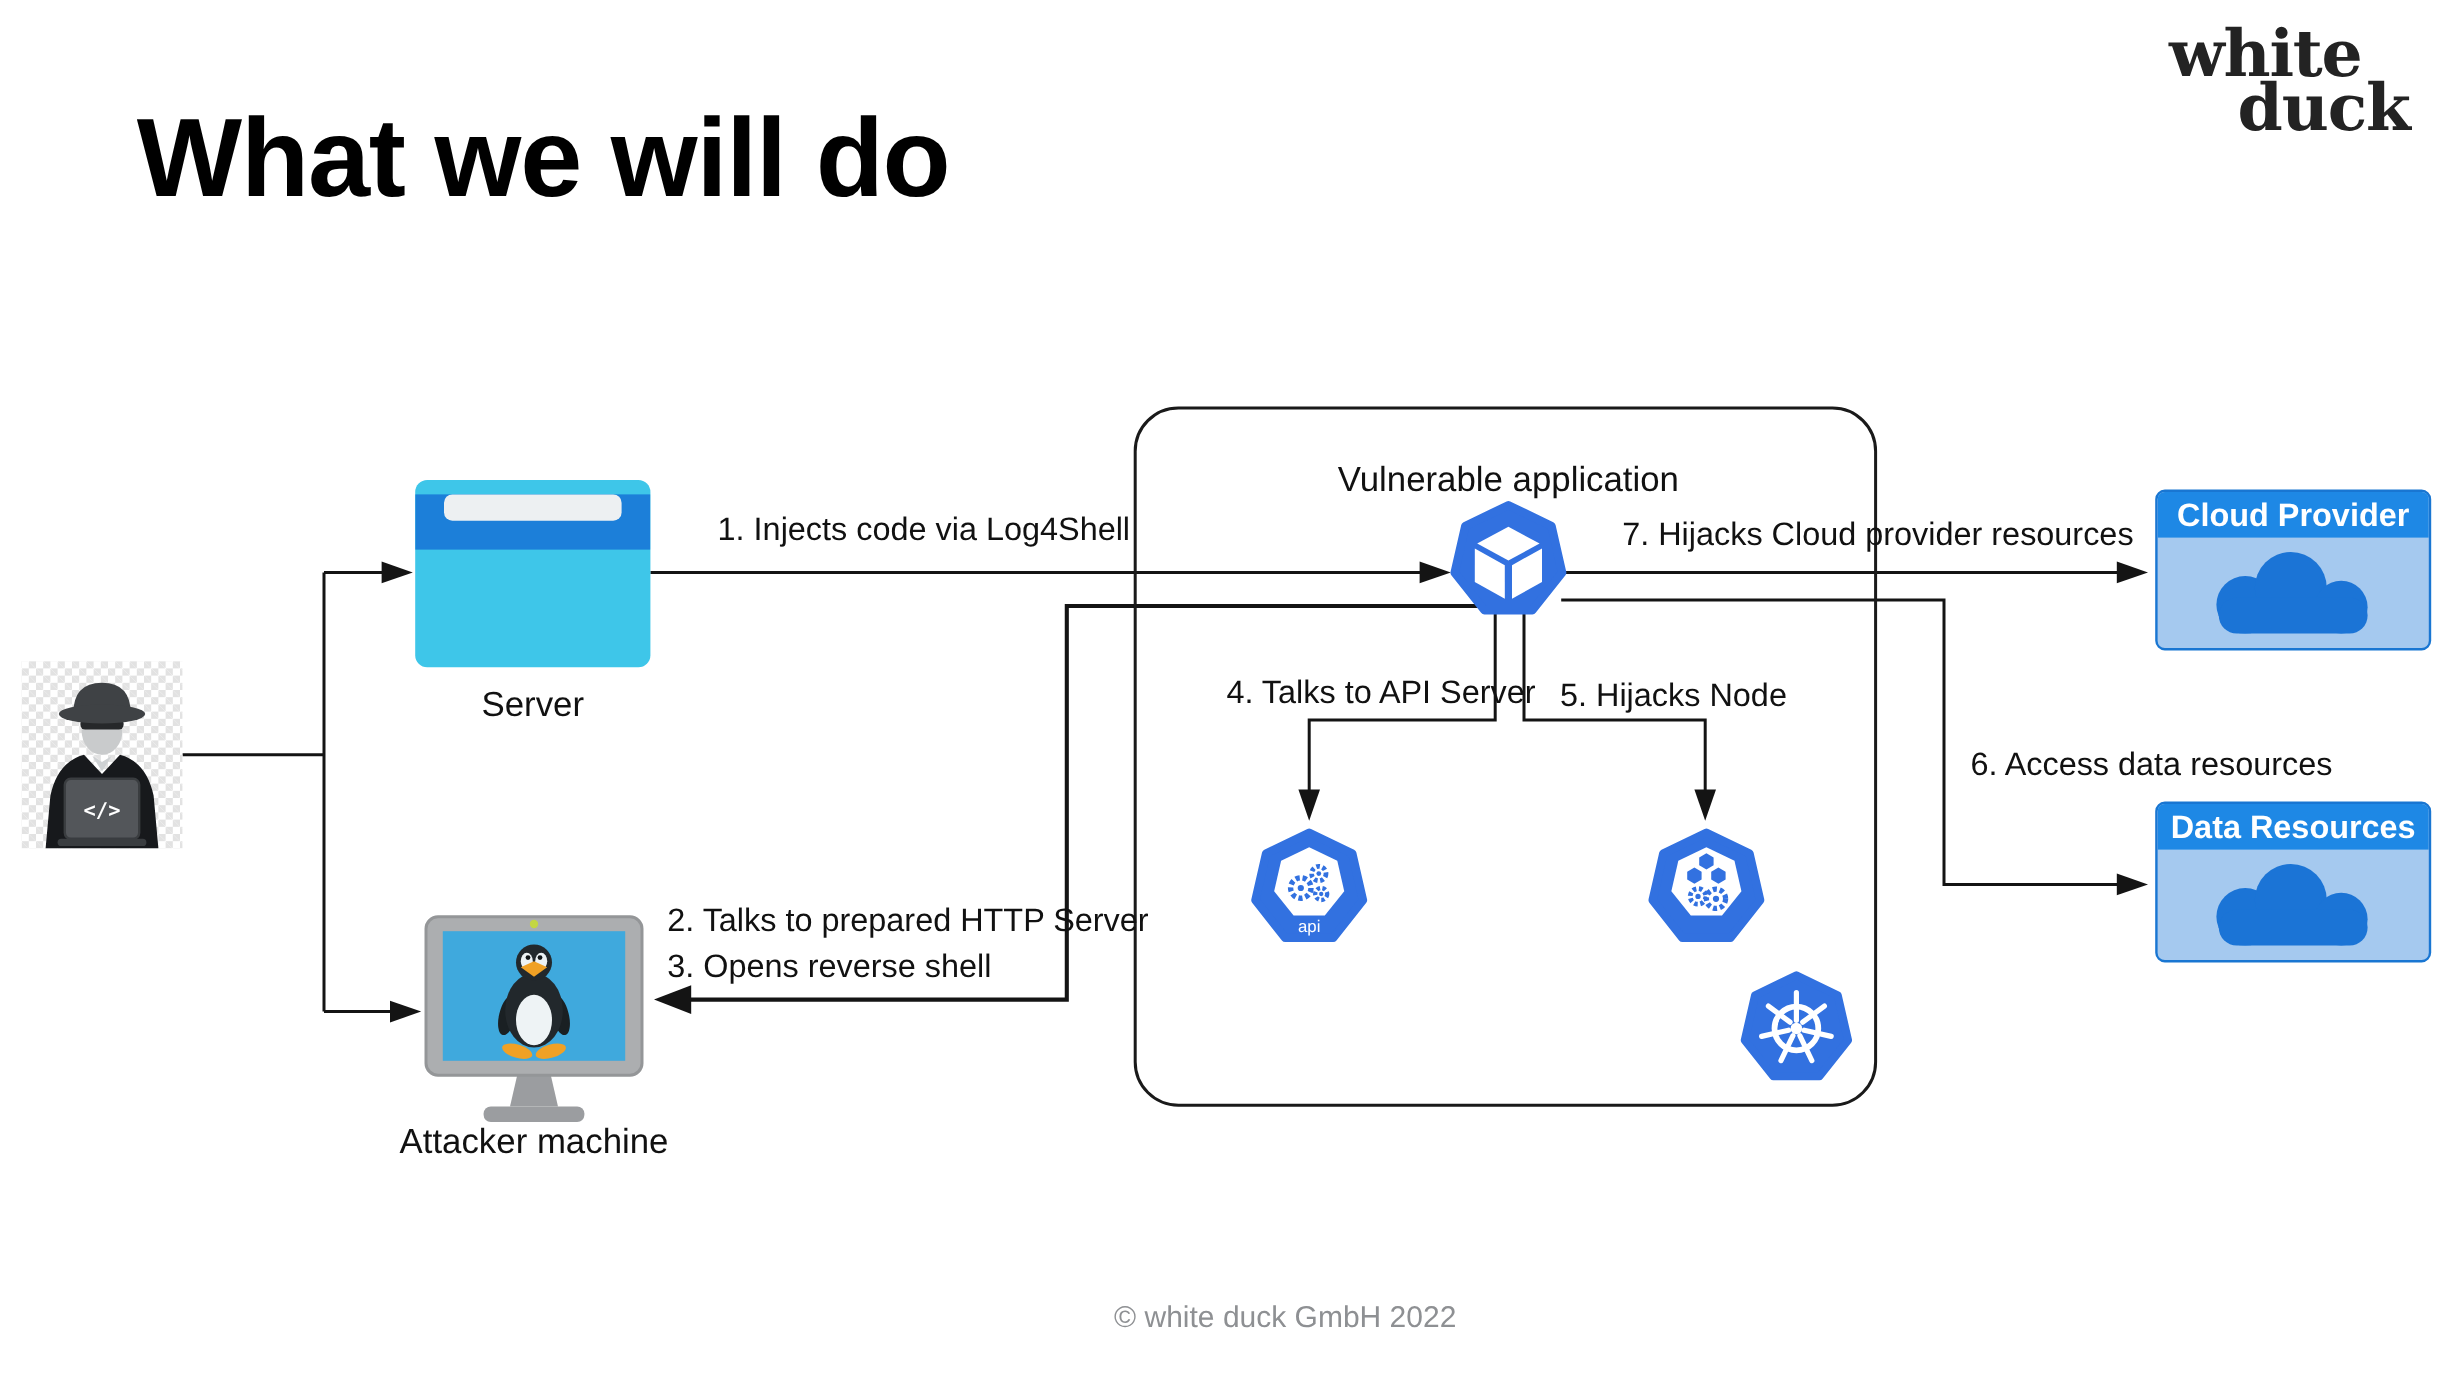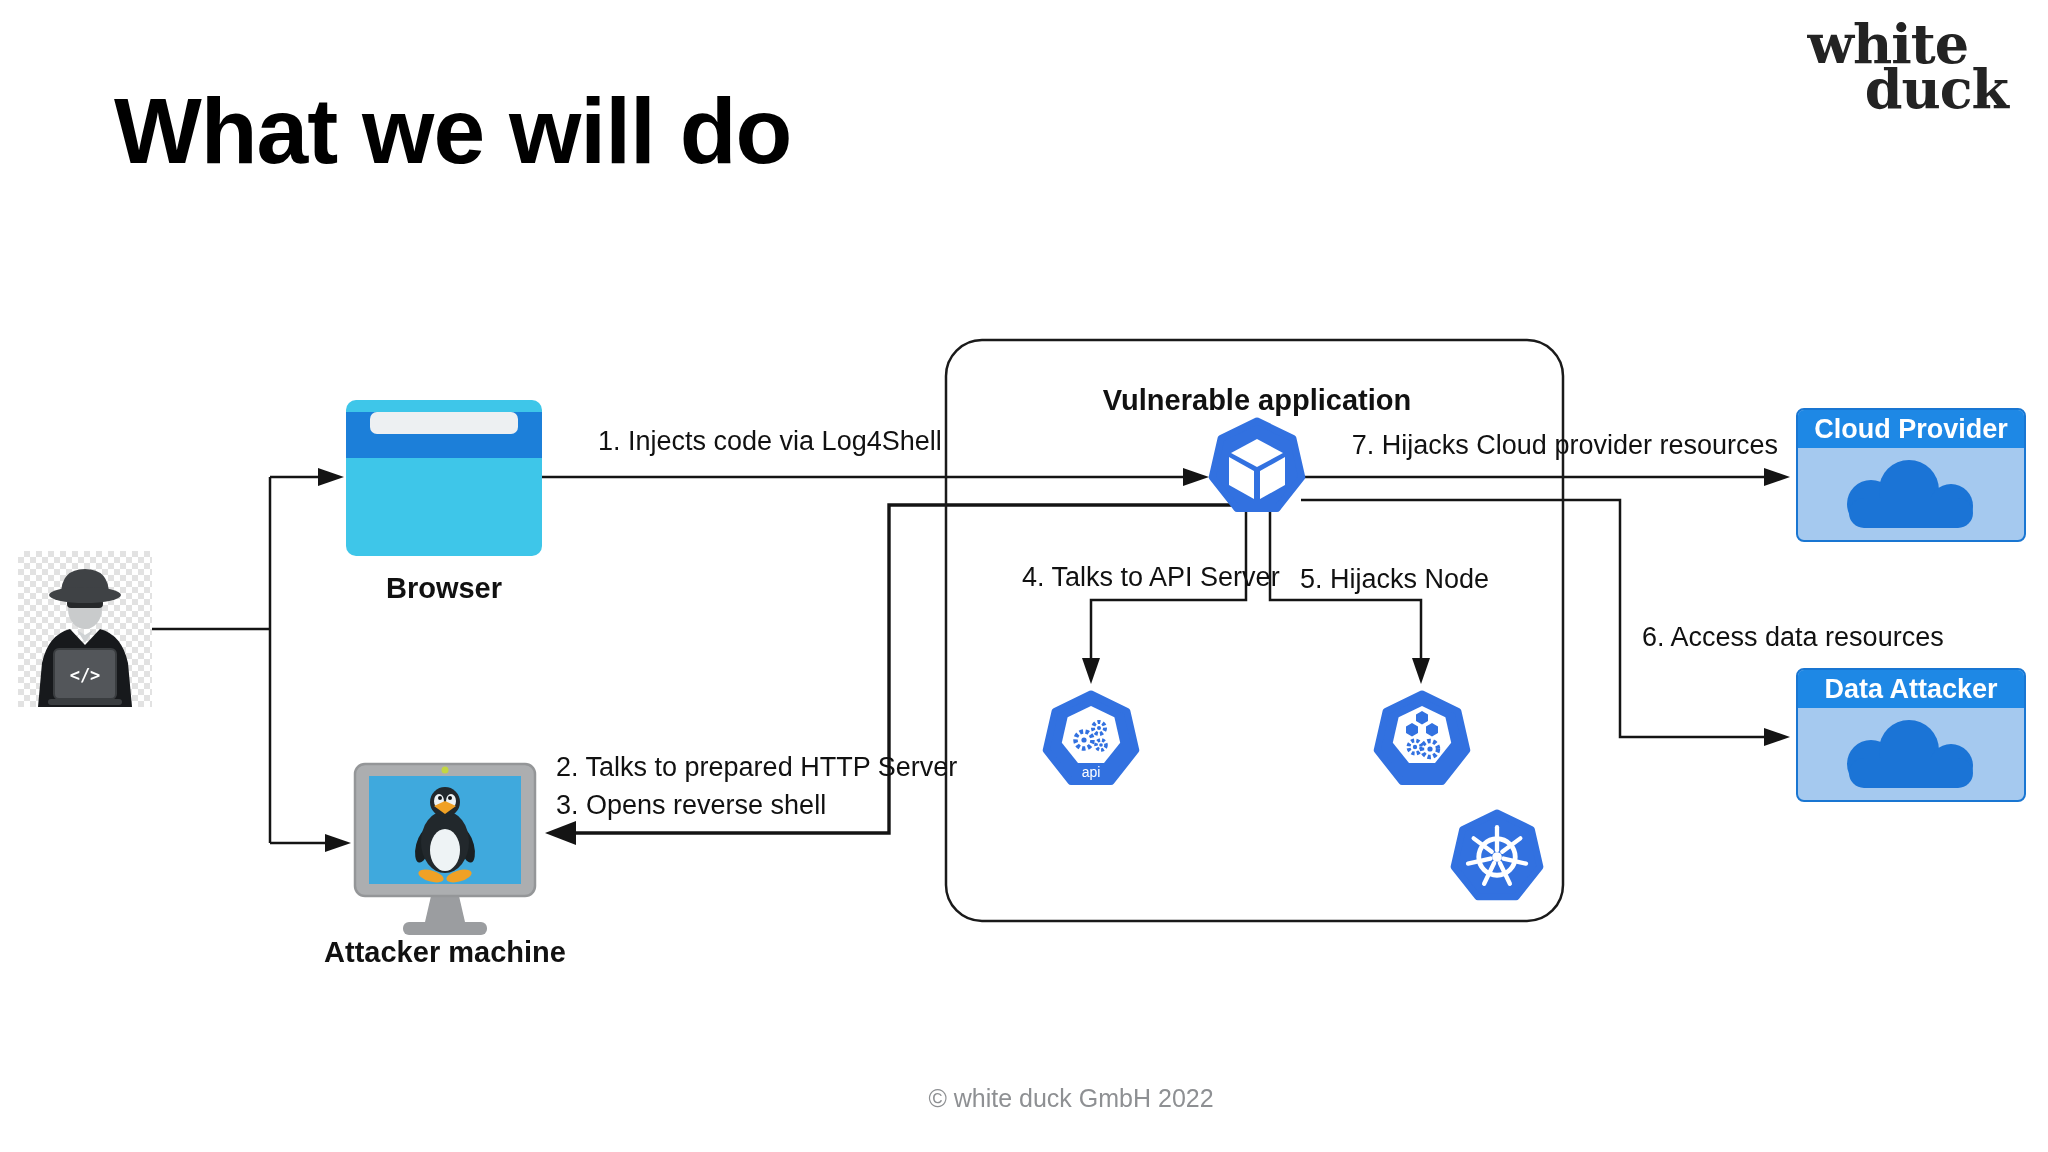--- a/index.html
+++ b/index.html
@@ -9,21 +9,21 @@
   
   .title{position:absolute;left:114px;top:78px;font-size:93px;font-weight:700;
          letter-spacing:-1px;color:#000;white-space:nowrap;text-align:center;}
   .logo{position:absolute;right:40px;top:22px;text-align:right;
         font-family:"DejaVu Serif",serif;font-weight:700;font-size:54px;line-height:45px;
         color:#232323;letter-spacing:-1px;}
   .logo .l1{margin-right:40px;}
 
   
   .lbl{position:absolute;font-size:27px;line-height:34px;color:#111;white-space:nowrap;}
-  .node-lbl{position:absolute;font-size:29px;color:#111;white-space:nowrap;transform:translateX(-50%);font-weight:bold;}
+  .node-lbl{position:absolute;font-size:29px;color:#111;white-space:nowrap;transform:translateX(-50%);}
 
   .s1{left:598px;top:424px;}
   .s23{left:556px;top:748px;line-height:38px;}
   .s4{left:1022px;top:560px;}
   .s5{left:1300px;top:562px;}
   .s6{left:1642px;top:620px;}
   .s7{right:270px;top:428px;}
 
   .vuln-lbl{left:1257px;top:384px;}
   .browser-lbl{left:444px;top:572px;}
@@ -123,21 +123,21 @@
       <text x="67" y="130" text-anchor="middle" font-family="DejaVu Sans Mono, monospace" font-size="17" font-weight="bold" fill="#ffffff">&lt;/&gt;</text>
       <rect x="30" y="148" width="74" height="6" rx="3" fill="#3A3D40"></rect>
     </svg>
   </div>
 
   <div class="browser">
     <div class="browser-top">
       <div class="browser-address"></div>
     </div>
   </div>
-  <div class="node-lbl browser-lbl">Browser</div>
+  <div class="node-lbl browser-lbl">Server</div>
 
   <div class="machine">
     <svg width="184" height="176" viewBox="0 0 184 176">
       <polygon points="78,134 106,134 112,160 72,160" fill="#9B9DA0"></polygon>
       <rect x="50" y="160" width="84" height="13" rx="6" fill="#9B9DA0"></rect>
       <rect x="2" y="2" width="180" height="132" rx="10" fill="#ACAEB0" stroke="#949698" stroke-width="2.5"></rect>
       <rect x="16" y="14" width="152" height="108" fill="#3FA9DD"></rect>
       <circle cx="92" cy="8" r="3.5" fill="#C3D643"></circle>
       <g>
         <ellipse cx="70" cy="84" rx="7" ry="17" transform="rotate(14 70 84)" fill="#1A2023"></ellipse>
@@ -212,21 +212,21 @@
       <g fill="#1B74D6">
         <circle cx="73" cy="56" r="24"></circle>
         <circle cx="111" cy="42" r="30"></circle>
         <circle cx="153" cy="58" r="22"></circle>
         <rect x="51" y="50" width="124" height="30" rx="15"></rect>
       </g>
     </svg>
   </div>
 
   <div class="cloudbox data-resources">
-    <div class="hd">Data Attacker</div>
+    <div class="hd">Data Resources</div>
     <svg width="226" height="92" viewBox="0 0 226 92">
       <g fill="#1B74D6">
         <circle cx="73" cy="56" r="24"></circle>
         <circle cx="111" cy="42" r="30"></circle>
         <circle cx="153" cy="58" r="22"></circle>
         <rect x="51" y="50" width="124" height="30" rx="15"></rect>
       </g>
     </svg>
   </div>
 

